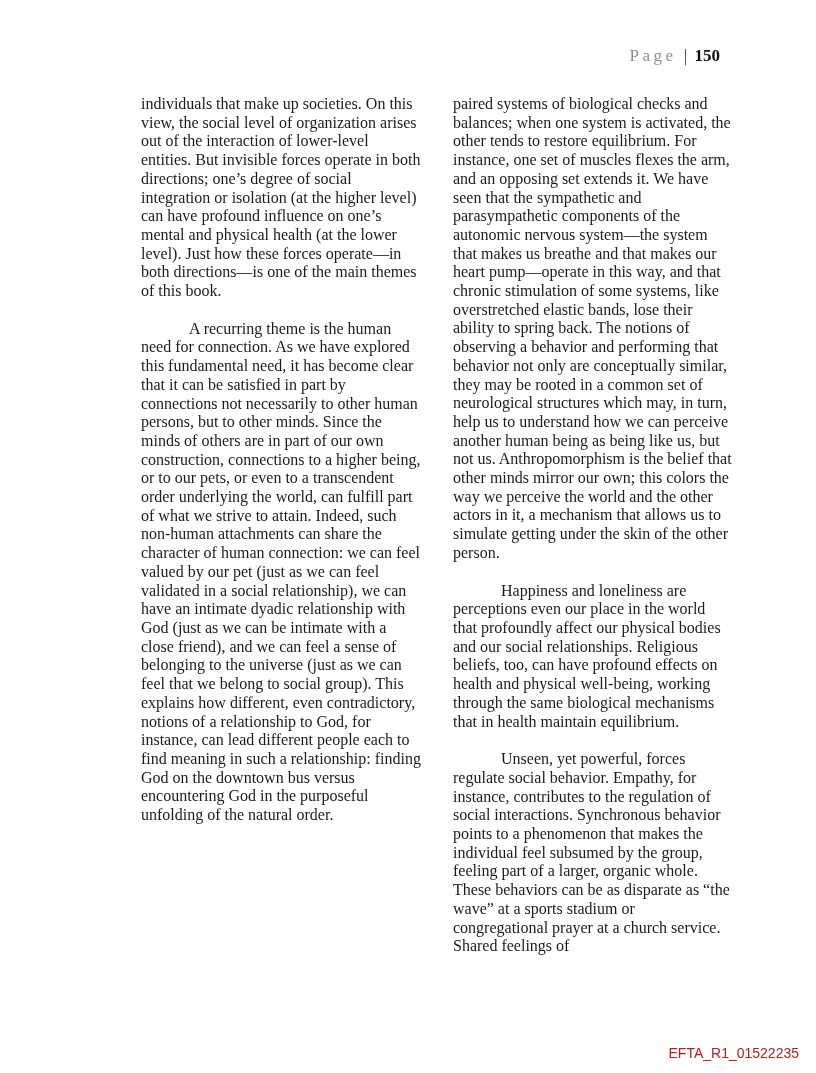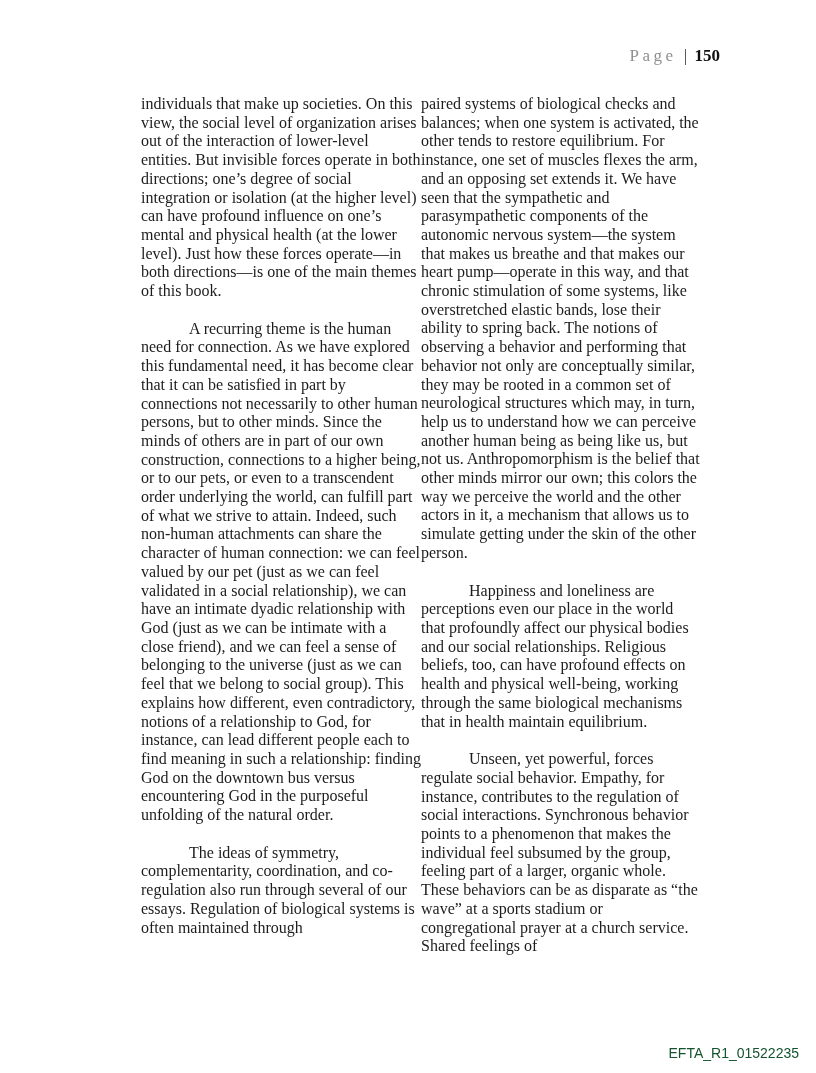--- a/index.html
+++ b/index.html
@@ -35,20 +35,21 @@
   .pg-num {
     font-weight: bold;
     color: #101010;
   }
   .columns {
     position: absolute;
     left: 117px;
     top: 95px;
     width: 592px;
     display: flex;
+    gap: 32px;
   }
   .col {
     width: 280px;
   }
   .para {
     margin: 0 0 19px 0;
     font-size: 16px;
     line-height: 18.7px;
     text-align: left;
   }
@@ -56,40 +57,39 @@
     text-indent: 48px;
   }
   .it {
   }
   .footer {
     position: absolute;
     top: 1045px;
     right: 41px;
     font-family: "Liberation Sans", sans-serif;
     font-size: 14px;
-    color: #14532d;
+    color: #b91c1c;
     white-space: nowrap;
   }
 </style>
 </head>
 <body>
 
 <div class="sheet">
 
   <div class="header">
     <span class="pg-word">Page</span>
     <span class="pg-sep">|</span>
     <span class="pg-num">150</span>
   </div>
 
   <div class="columns">
     <div class="col">
         <p class="para"><span>individuals that make up societies.  On this view, the social level of organization arises out of the interaction of lower-level entities.  But invisible forces operate in both directions; one’s degree of social integration or isolation (at the higher level) can have profound influence on one’s mental and physical health (at the lower level).  Just how these forces operate—in both directions—is one of the main themes of this book.</span></p>
         <p class="para indent"><span>A recurring theme is the human need for connection.  As we have explored this fundamental need, it has become clear that it can be satisfied in part by connections not necessarily to other human persons, but to other </span><span class="it">minds</span><span>.  Since the minds of others are in part of our own construction, connections to a higher being, or to our pets, or even to a transcendent order underlying the world, can fulfill part of what we strive to attain.  Indeed, such non-human attachments can share the character of human connection: we can feel valued by our pet (just as we can feel validated in a social relationship), we can have an intimate dyadic relationship with God (just as we can be intimate with a close friend), and we can feel a sense of belonging to the universe (just as we can feel that we belong to social group).  This explains how different, even contradictory, notions of a relationship to God, for instance, can lead different people each to find meaning in such a relationship: finding God on the downtown bus versus encountering God in the purposeful unfolding of the natural order.</span></p>
-        <p class="para indent"><span>The ideas of symmetry, complementarity, coordination, and co-regulation also run through several of our essays.  Regulation of biological systems is often maintained through</span></p>
       </div>
     <div class="col">
         <p class="para"><span>paired systems of biological checks and balances; when one system is activated, the other tends to restore equilibrium.  For instance, one set of muscles flexes the arm, and an opposing set extends it.  We have seen that the sympathetic and parasympathetic components of the autonomic nervous system—the system that makes us breathe and that makes our heart pump—operate in this way, and that chronic stimulation of some systems, like overstretched elastic bands, lose their ability to spring back.  The notions of observing a behavior and performing that behavior not only are conceptually similar, they may be rooted in a common set of neurological structures which may, in turn, help us to understand how we can perceive another human being as being </span><span class="it">like</span><span> us, but </span><span class="it">not</span><span> us.  Anthropomorphism is the belief that other minds mirror our own; this colors the way we perceive the world and the other actors in it, a mechanism that allows us to simulate getting under the skin of the other person.</span></p>
         <p class="para indent"><span>Happiness and loneliness are perceptions even our place in the world that profoundly affect our physical bodies </span><span class="it">and</span><span> our social relationships.  Religious beliefs, too, can have profound effects on health and physical well-being, working through the same biological mechanisms that in health maintain equilibrium.</span></p>
         <p class="para indent"><span>Unseen, yet powerful, forces regulate social behavior. Empathy, for instance, contributes to the regulation of social interactions.  Synchronous behavior points to a phenomenon that makes the individual feel subsumed by the group, feeling part of a larger, organic whole.  These behaviors can be as disparate as “the wave” at a sports stadium or congregational prayer at a church service.  Shared feelings of</span></p>
       </div>
   </div>
 
   <div class="footer">
     <span>EFTA_R1_01522235</span>

